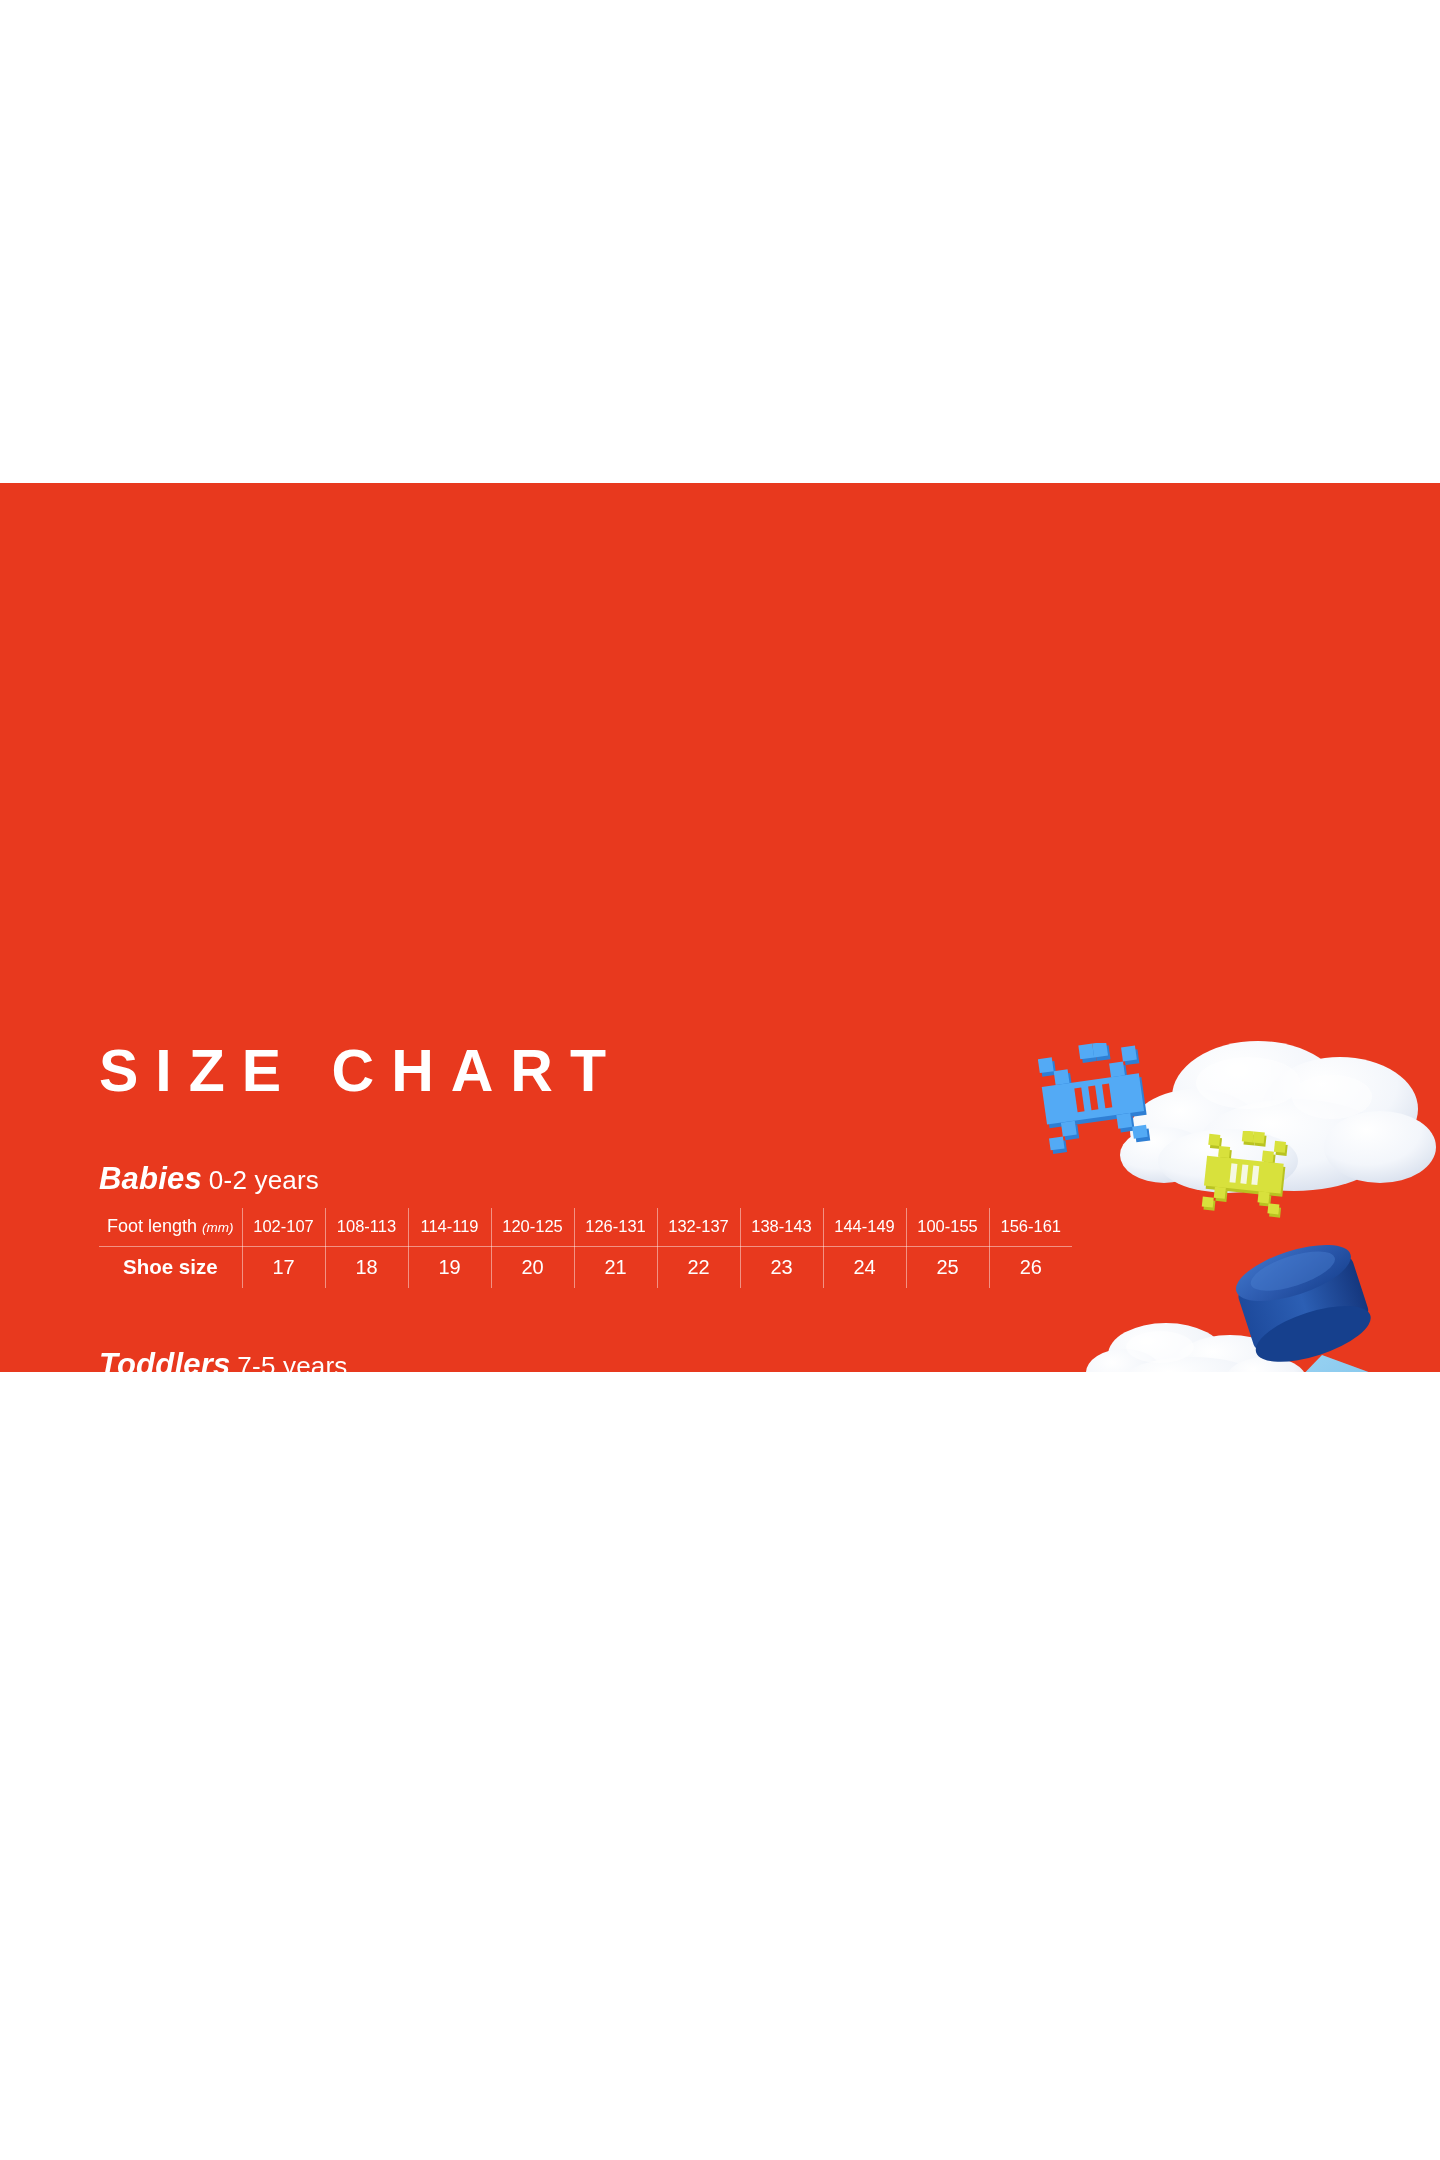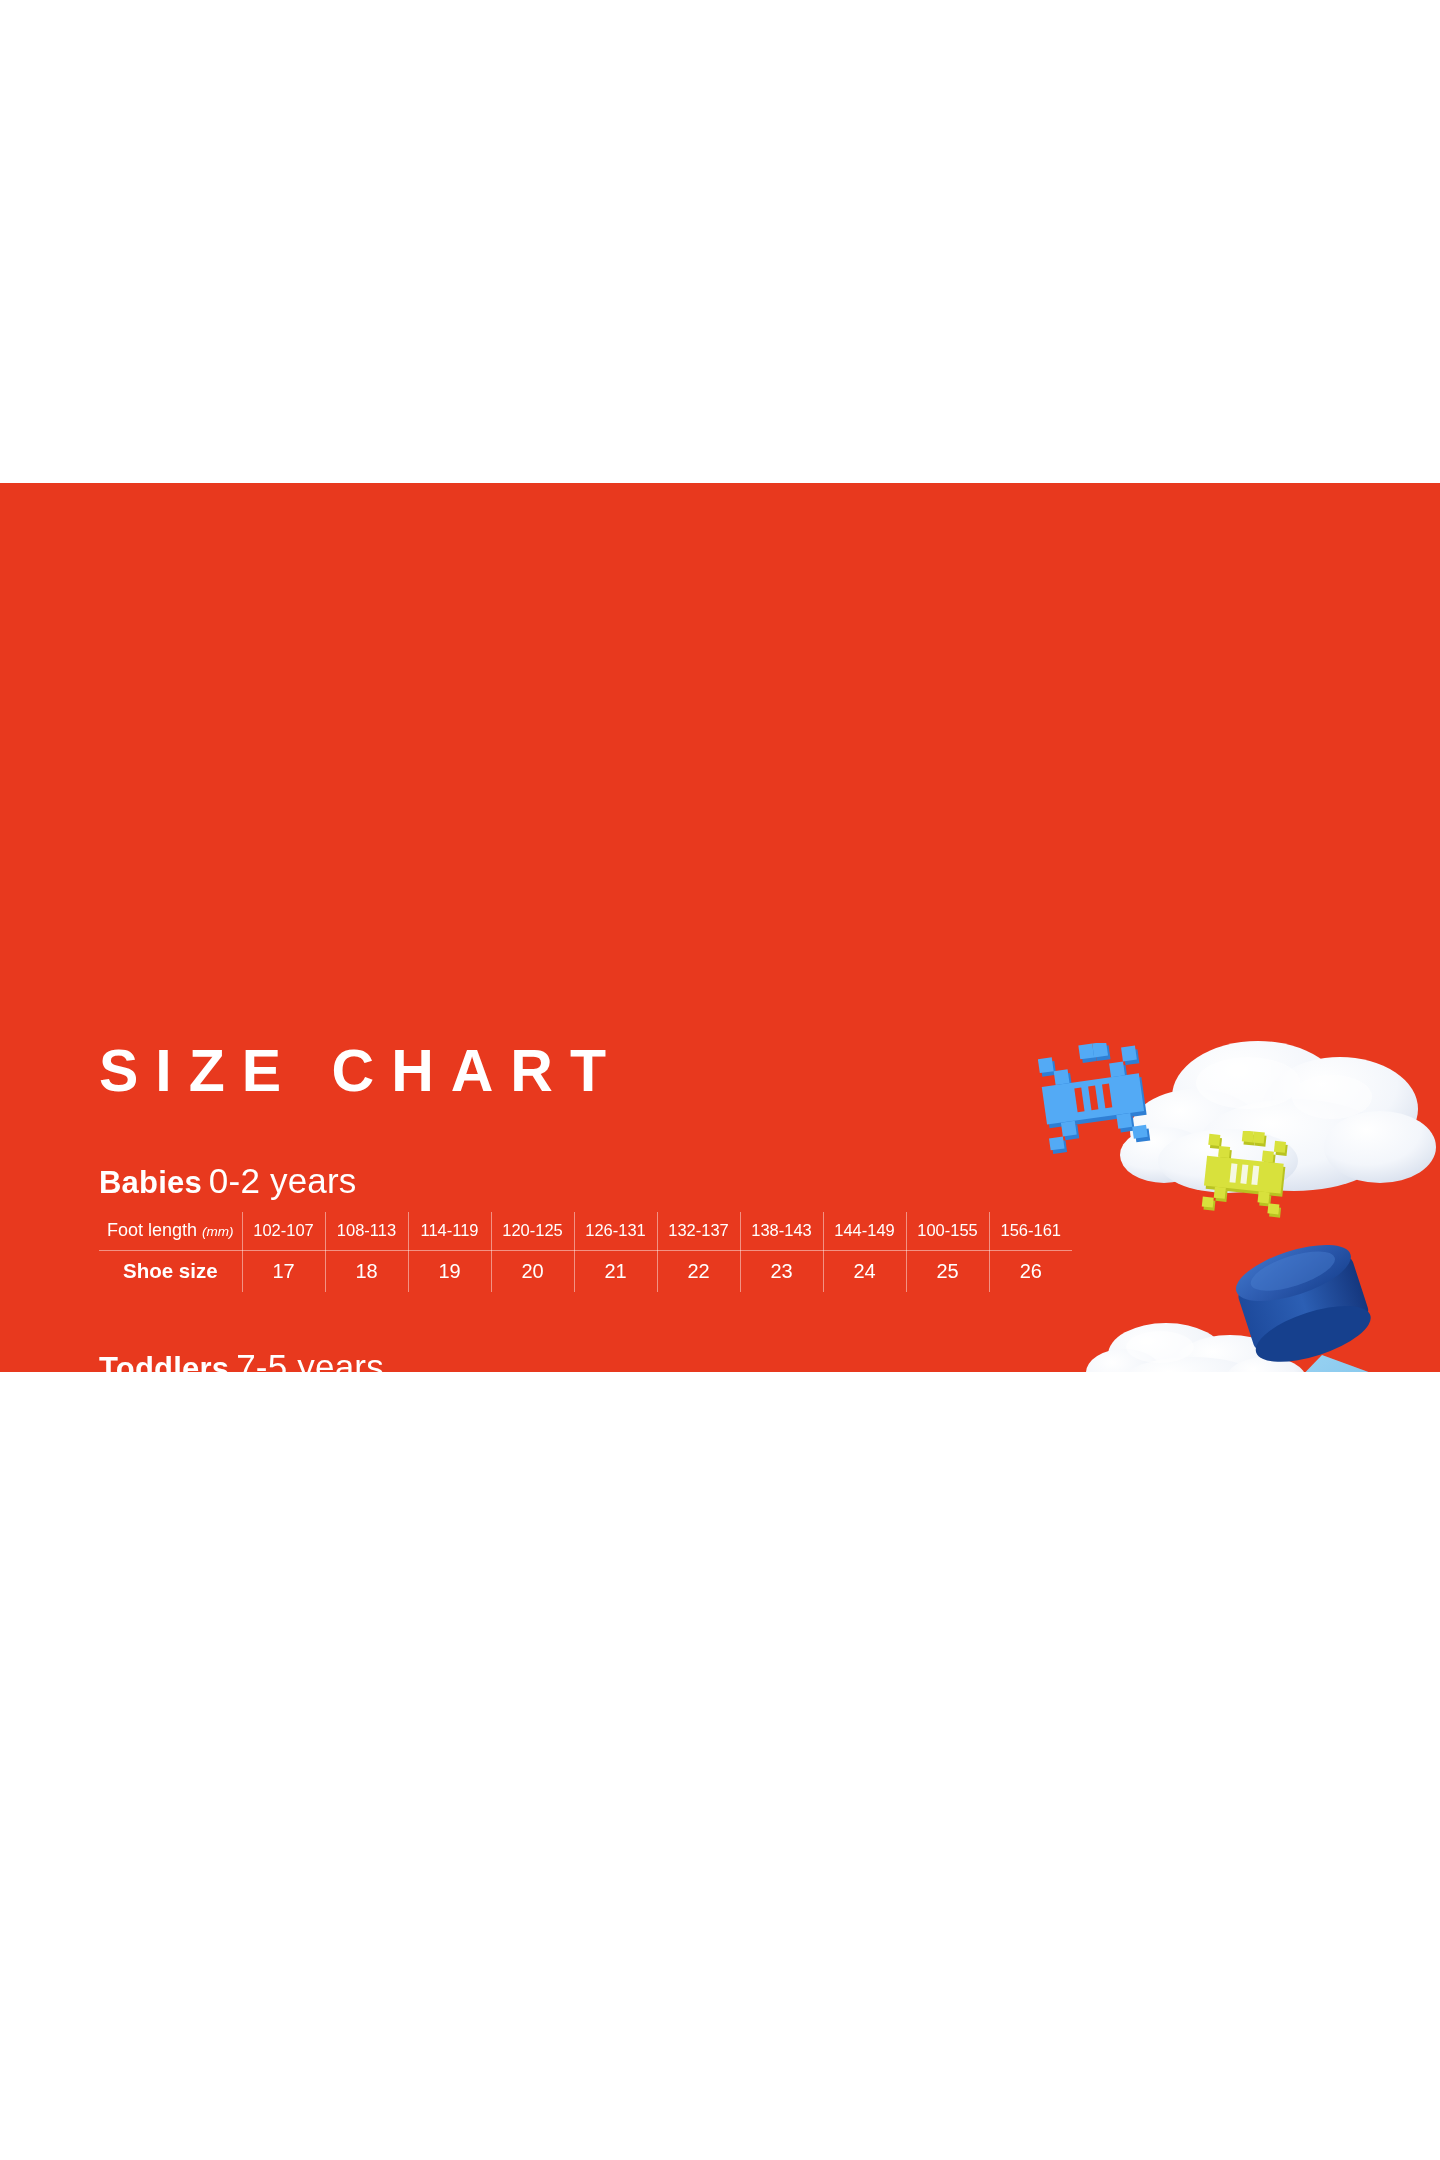--- a/index.html
+++ b/index.html
@@ -49,23 +49,24 @@
   .sec-head {
     color: #ffffff;
     line-height: 1;
     margin-bottom: 14px;
     white-space: nowrap;
   }
   .sec-head .sec-name {
     font-size: 31px;
     font-weight: 700;
     letter-spacing: 0.2px;
+    font-style: italic;
   }
   .sec-head .sec-age {
-    font-size: 35px;
+    font-size: 26px;
     font-weight: 400;
     letter-spacing: 0.2px;
     margin-left: 7px;
   }
 
   
   table.size-table {
     border-collapse: collapse;
     table-layout: fixed;
   }

